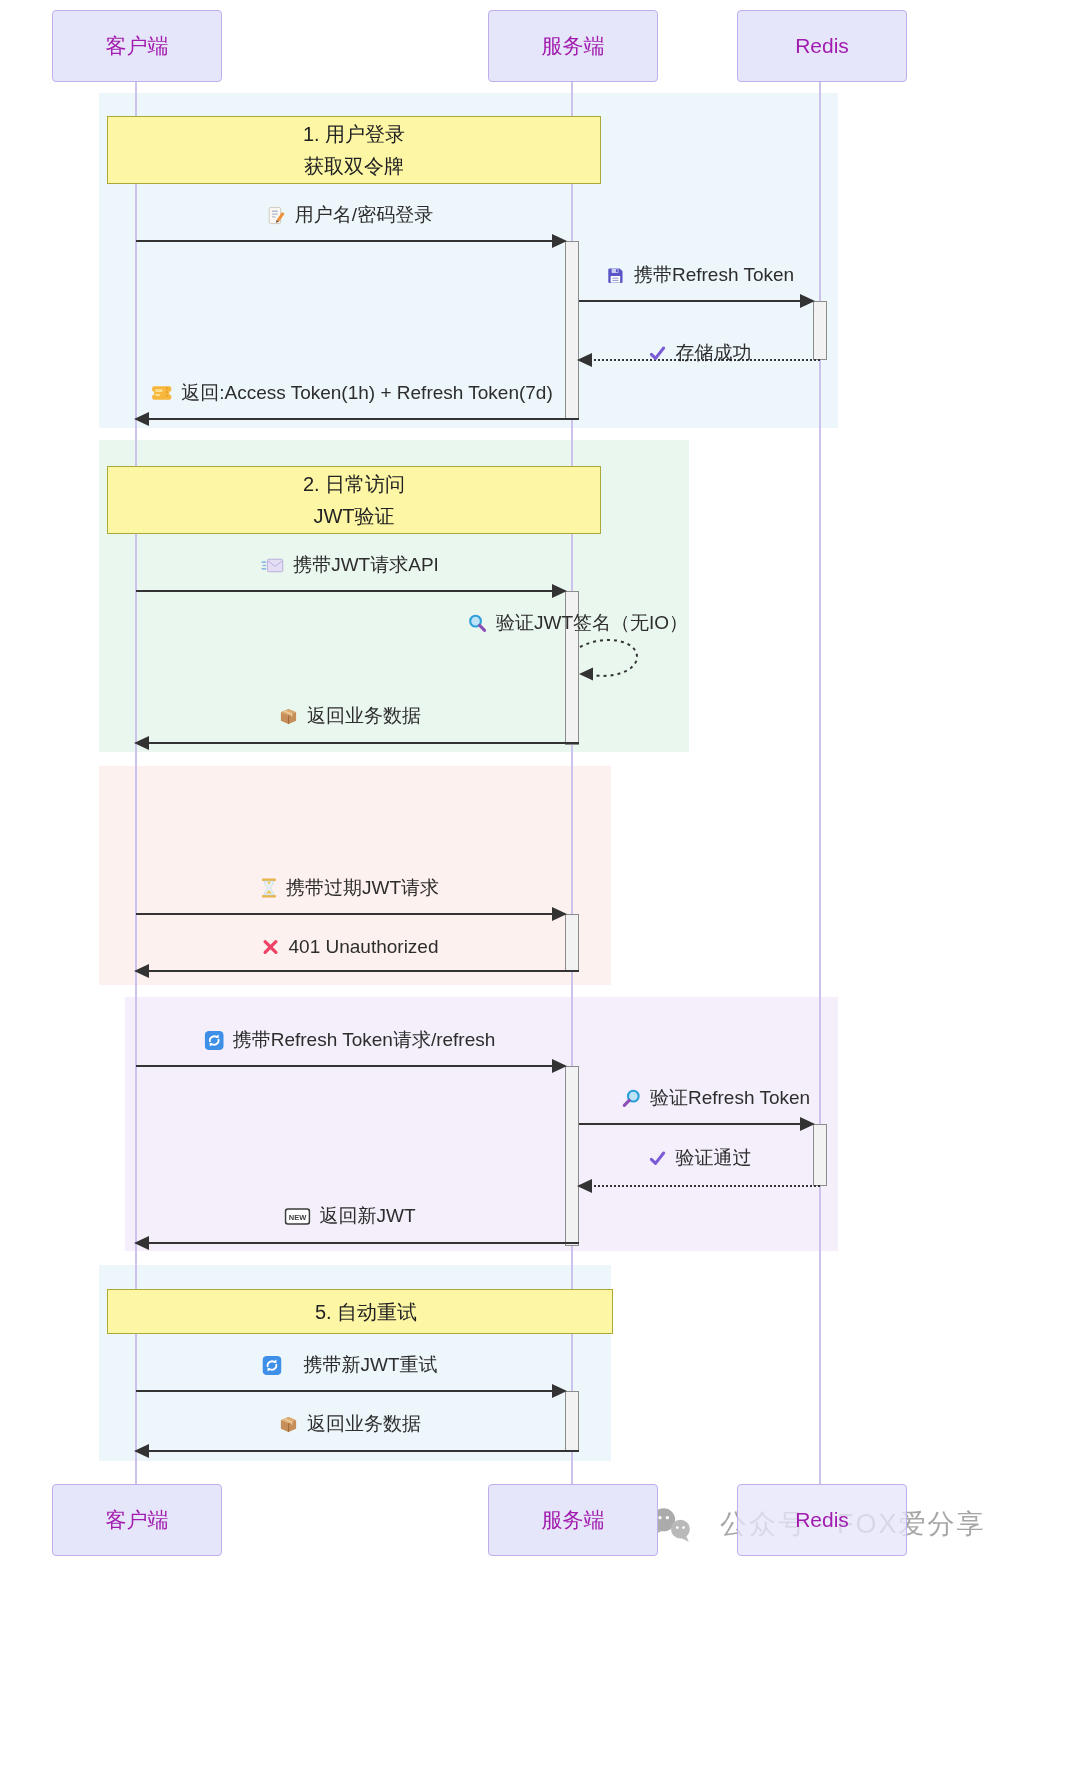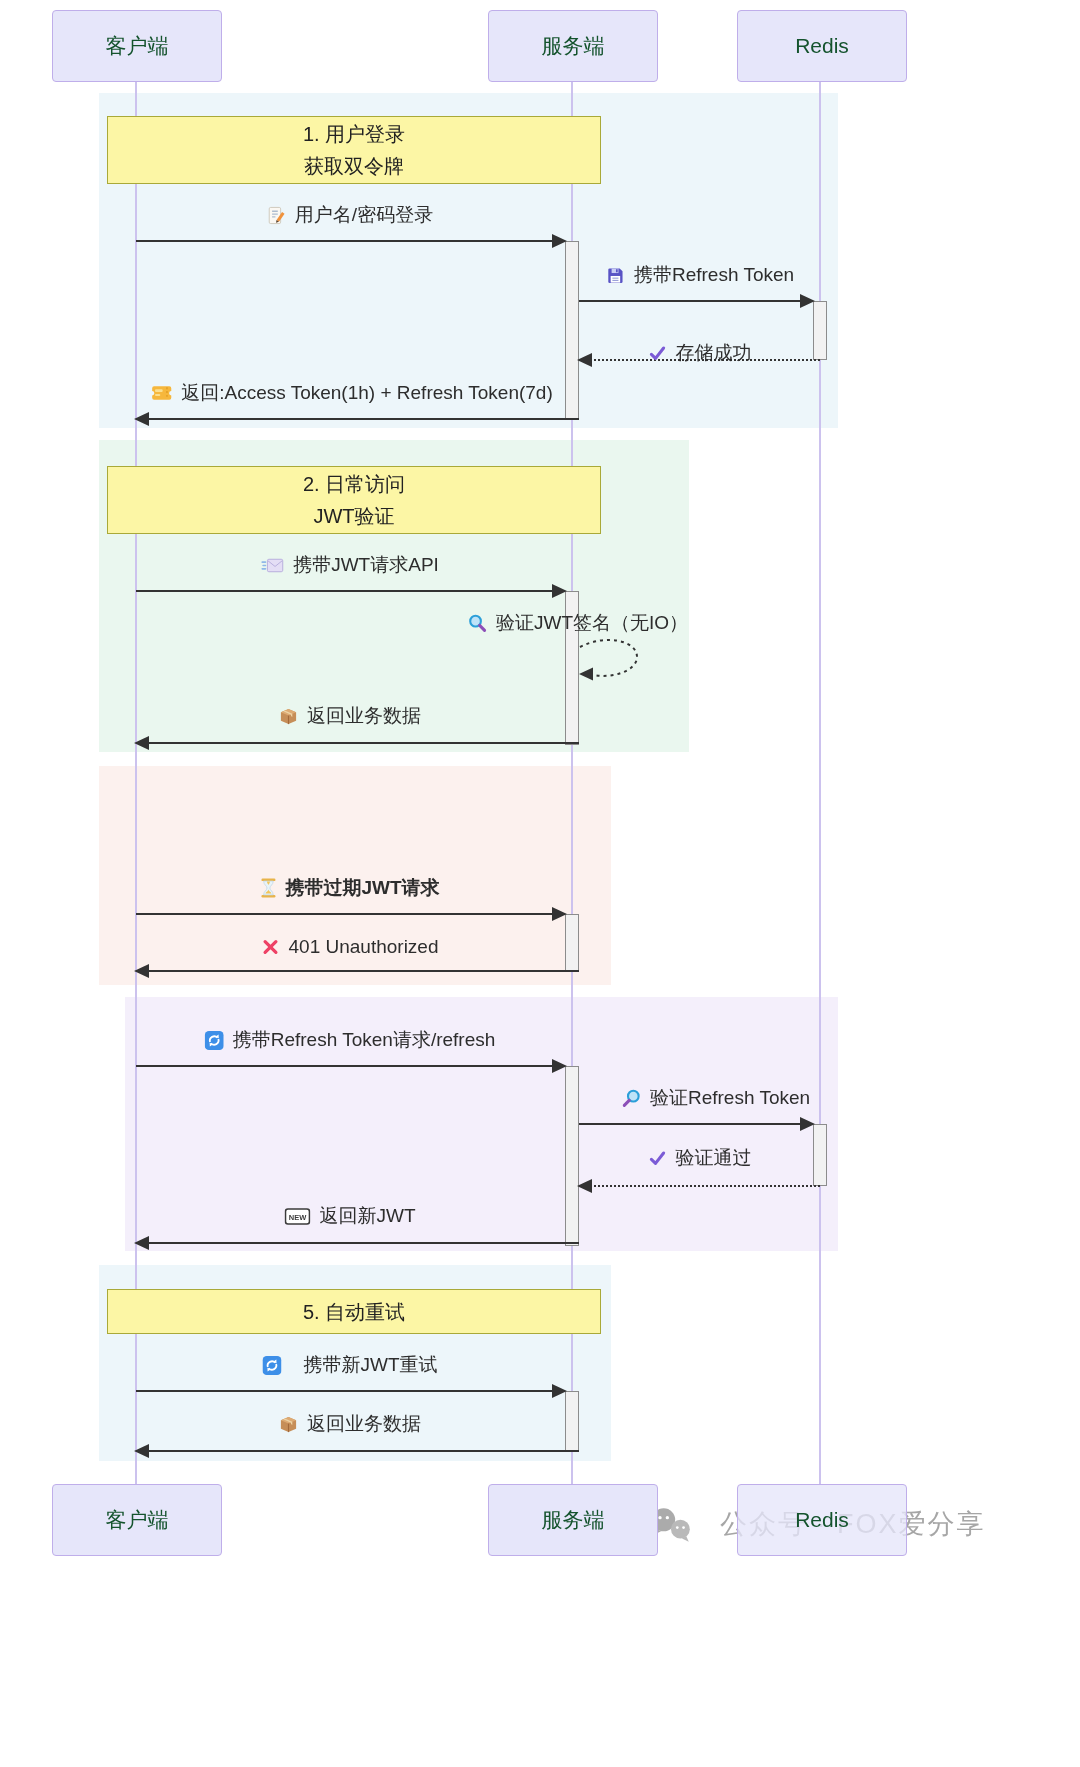--- a/index.html
+++ b/index.html
@@ -2,21 +2,21 @@
 <html><head>
 <meta charset="utf-8">
 <style>
   html,body{margin:0;padding:0;background:#ffffff;}
   .canvas{position:relative;width:1080px;height:1767px;background:#ffffff;overflow:hidden;
           font-family:"Liberation Sans",sans-serif;color:#2d2d2d;}
   .sec{position:absolute;}
   .lifeline{position:absolute;width:2px;background:#CCC2EE;}
   .actor{position:absolute;width:168px;height:70px;background:#E6E6FA;border:1.5px solid #BFAEEA;
          border-radius:4px;display:flex;align-items:center;justify-content:center;
-         font-size:21px;color:#14532d;z-index:5;}
+         font-size:21px;color:#a21caf;z-index:5;}
   .actor .lbl{position:relative;z-index:6;}
   .actor.translucent{background:rgba(230,230,250,0.78);}
   .note{position:absolute;left:107px;width:492px;background:#FCF6A5;border:1.5px solid #A9A938;
         display:flex;flex-direction:column;align-items:center;justify-content:center;
         font-size:20px;line-height:1.6;color:#222;z-index:3;}
   .bar{position:absolute;width:14px;background:#F2F2F2;border:1px solid #8C8C8C;box-sizing:border-box;z-index:2;}
   .msg{position:absolute;transform:translate(-50%,-50%);display:flex;align-items:center;gap:9px;
        white-space:nowrap;font-size:19px;z-index:3;}
   .msg .ic{display:flex;align-items:center;}
   .arr{position:absolute;height:0;border-top:2px solid #333333;z-index:2;}
@@ -63,21 +63,21 @@
     </div>
 
   <div class="note" style="top:116px;height:66px;">
     <div>1. 用户登录</div>
     <div>获取双令牌</div>
   </div>
   <div class="note" style="top:466px;height:66px;">
     <div>2. 日常访问</div>
     <div>JWT验证</div>
   </div>
-  <div class="note" style="top:1289px;height:43px;">
+  <div class="note" style="top:1289px;height:43px;padding-left:12px;">
     <div>5. 自动重试</div>
   </div>
 
   <div class="msg" style="left:350px;top:215px;">
     <span class="ic">
         <svg width="19" height="19" viewBox="0 0 20 20">
           <rect x="2.5" y="1.5" width="12" height="17" rx="1.5" fill="#fbf8f3" stroke="#cfc9bd"></rect>
           <line x1="5.5" y1="5.5" x2="11.5" y2="5.5" stroke="#aebccf" stroke-width="1.4"></line>
           <line x1="5.5" y1="8.5" x2="11.5" y2="8.5" stroke="#aebccf" stroke-width="1.4"></line>
           <line x1="5.5" y1="11.5" x2="9" y2="11.5" stroke="#aebccf" stroke-width="1.4"></line>
@@ -163,21 +163,21 @@
           <path d="M10 2 L18 5.5 V14.5 L10 18 L2 14.5 V5.5 Z" fill="#C68E58"></path>
           <path d="M2 5.5 L10 9 L18 5.5 L10 2 Z" fill="#DDAA73"></path>
           <path d="M10 9 V18" stroke="#A3693A" stroke-width="1.2"></path>
           <path d="M6 3.7 L14 7.2 V10.5 L12.6 9.6 V8.1 L4.6 4.5 Z" fill="#EDD3A4"></path>
         </svg>
       </span>
     <span>返回业务数据</span>
   </div>
   <div class="arr l" style="left:136px;top:742px;width:443px;"></div>
 
-  <div class="msg" style="left:350px;top:888px;font-weight:bold;">
+  <div class="msg" style="left:350px;top:888px;">
     <span class="ic">
         <svg width="16" height="20" viewBox="0 0 16 20">
           <rect x="1" y="0.5" width="14" height="2.6" rx="1.2" fill="#E8B44A"></rect>
           <rect x="1" y="16.9" width="14" height="2.6" rx="1.2" fill="#E8B44A"></rect>
           <path d="M3.2 3.1 h9.6 c0 3.8 -3.4 4.6 -3.4 6.9 c0 2.3 3.4 3.1 3.4 6.9 H3.2 c0 -3.8 3.4 -4.6 3.4 -6.9 c0 -2.3 -3.4 -3.1 -3.4 -6.9 z" fill="#E8F3F9" stroke="#C2D8E4" stroke-width="0.8"></path>
           <path d="M5 15.6 h6 c-0.6 -2.2 -3 -2.6 -3 -4.2 c0 1.6 -2.4 2 -3 4.2 z" fill="#F2C55C"></path>
           <path d="M6.5 3.4 h3 c0 2 -1.5 2.6 -1.5 3.6 c0 -1 -1.5 -1.6 -1.5 -3.6 z" fill="#F2C55C"></path>
         </svg>
       </span>
     <span>携带过期JWT请求</span>

